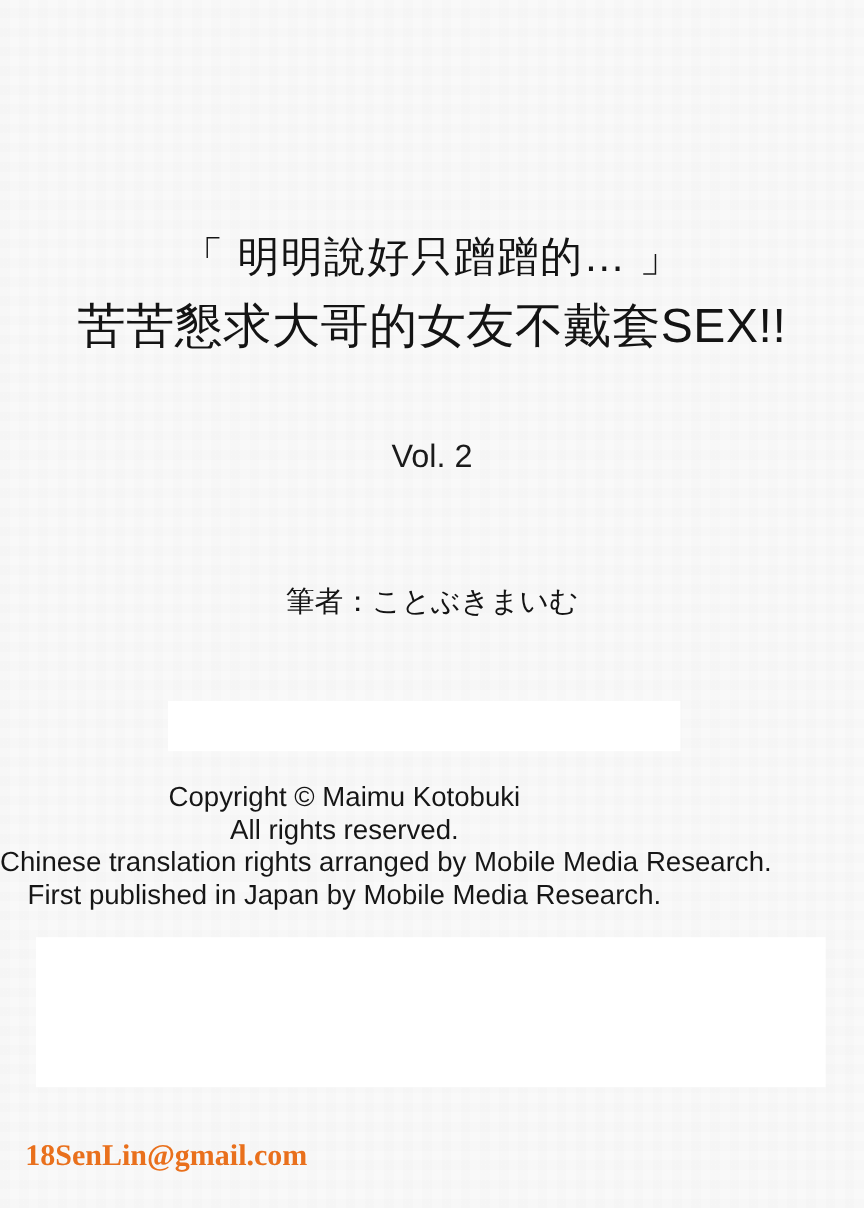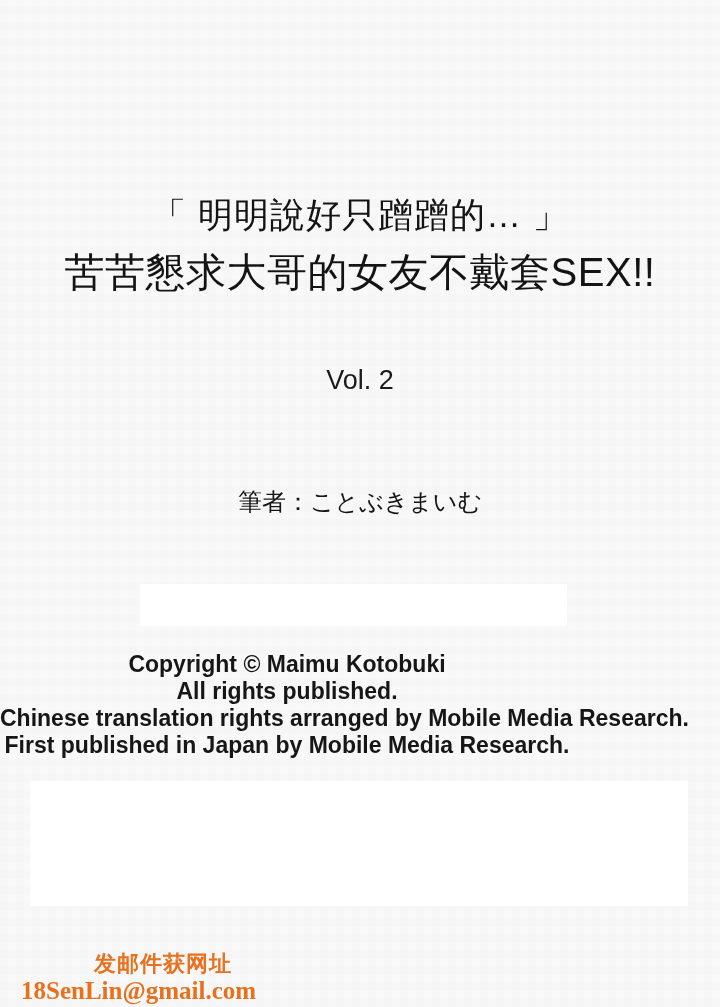--- a/index.html
+++ b/index.html
@@ -68,21 +68,20 @@
   }
   .copyright {
     position: absolute;
     left: 0;
     top: 651px;
     width: 574px;
     text-align: center;
     font-size: 23px;
     line-height: 27px;
     color: #161616;
-    font-weight: bold;
   }
   .copyright div {
     white-space: nowrap;
   }
   .watermark {
     position: absolute;
     left: 0;
     top: 950px;
     width: 232px;
     text-align: right;
@@ -112,25 +111,24 @@
   <div class="centered-line title-l2">苦苦懇求大哥的女友不戴套SEX!!</div>
 
   <div class="centered-line volume">Vol. 2</div>
 
   <div class="centered-line author">筆者：ことぶきまいむ</div>
 
   <div class="blank-box blank-box-1"></div>
 
   <div class="copyright">
     <div>Copyright © Maimu Kotobuki</div>
-    <div>All rights published.</div>
+    <div>All rights reserved.</div>
     <div>Chinese translation rights arranged by Mobile Media Research.</div>
     <div>First published in Japan by Mobile Media Research.</div>
   </div>
 
   <div class="blank-box blank-box-2"></div>
 
   <div class="watermark">
-    <div class="wm-cn" style="color: rgb(233, 112, 28);">发邮件获网址</div>
     <div class="wm-email" style="color: rgb(233, 112, 28); margin-left: 21px;">18SenLin@gmail.com</div>
   </div>
 
 </div>
 
 </body></html>

